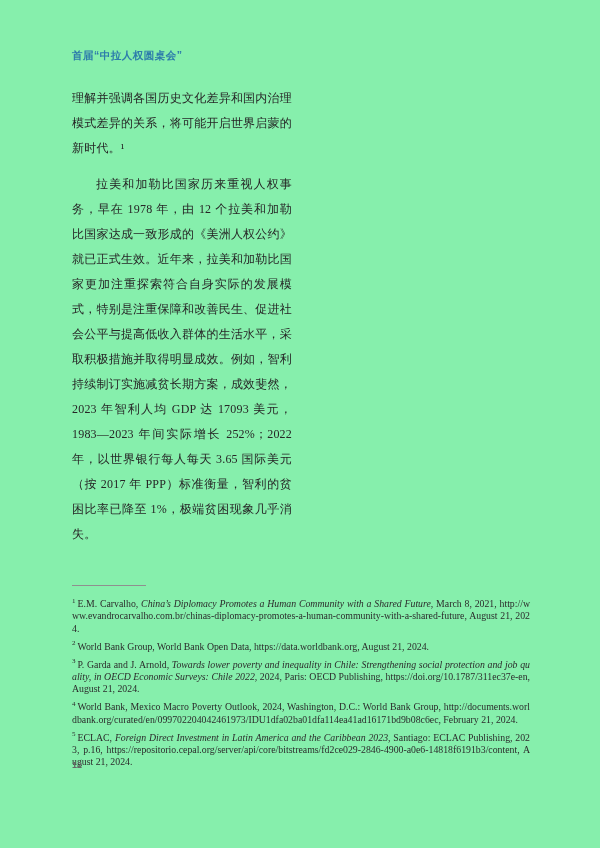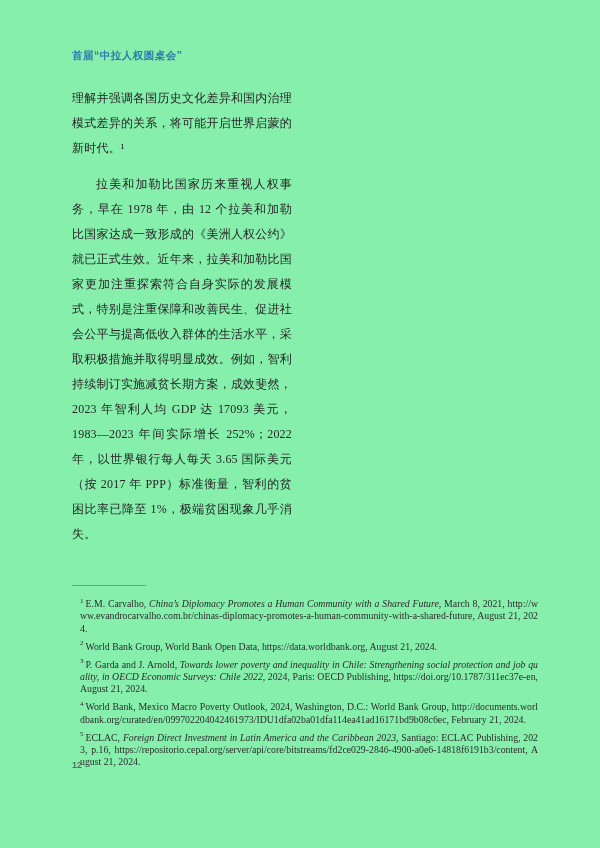--- a/index.html
+++ b/index.html
@@ -52,21 +52,21 @@
   }
   .footnote-sep {
     position: absolute;
     left: 72px;
     top: 585px;
     width: 74px;
     border-top: 1px solid #8f8f8f;
   }
   .footnotes {
     position: absolute;
-    left: 80px;
+    left: 72px;
     top: 598px;
     width: 458px;
     font-size: 9.8px;
     line-height: 12.4px;
     text-align: justify;
     color: #2b2b2b;
     word-break: break-all;
   }
   .footnotes p {
     margin: 0 0 5.5px 0;

